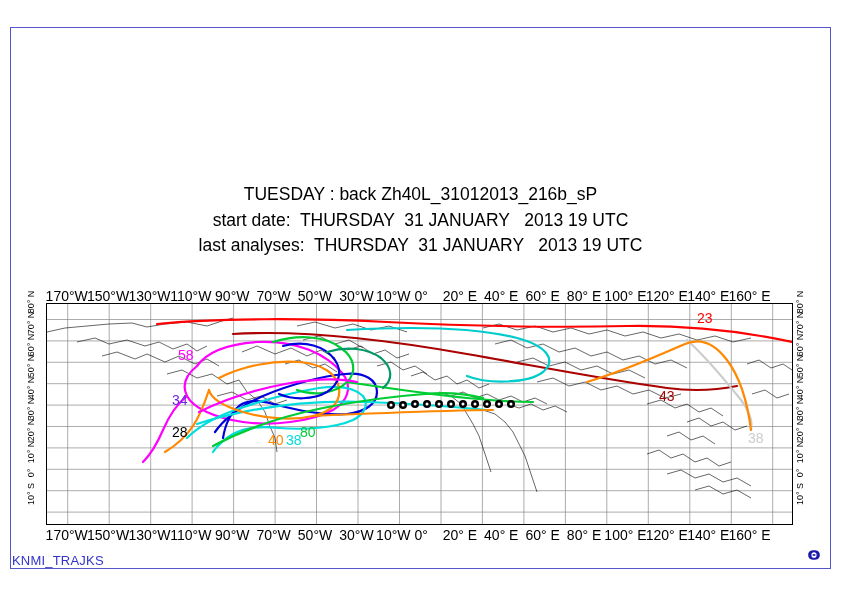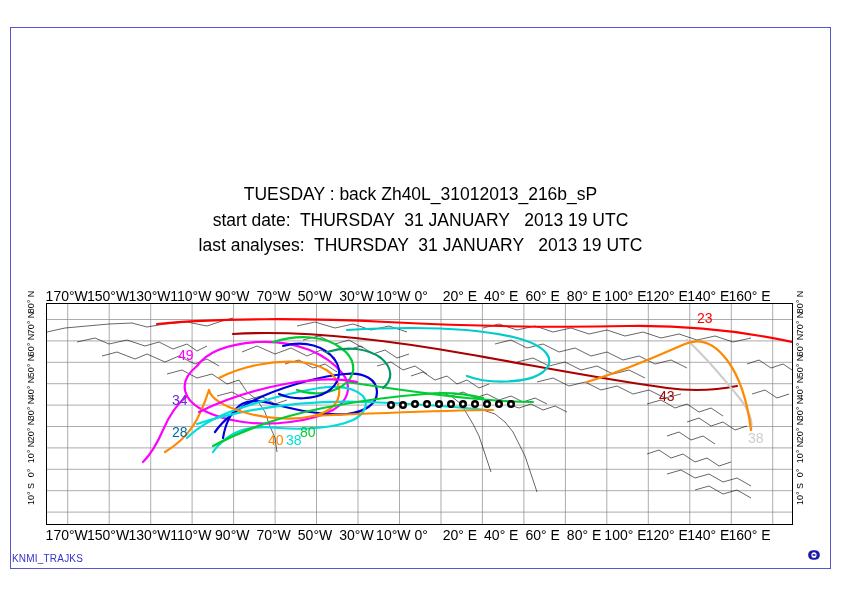--- a/index.html
+++ b/index.html
@@ -10,21 +10,21 @@
   #titleblock div{font-size:17.5px;line-height:25.5px;white-space:pre;}
   #plot{position:absolute;left:46px;top:303px;width:747px;height:222px;border:1px solid #000;box-sizing:border-box;background:#ffffff;overflow:hidden;}
   #plot svg{position:absolute;left:0;top:0;}
   .topaxis,.botaxis{position:absolute;width:747px;height:14px;left:46px;font-size:14px;color:#000;}
   .topaxis{top:288px;} .botaxis{top:527px;}
   .tickx{position:absolute;white-space:nowrap;transform:translateX(-50%);}
   .sideaxis{position:absolute;width:16px;height:222px;top:303px;font-size:9px;color:#000;}
   .sideL{left:26px;} .sideR{left:795px;}
   .ticky{position:absolute;white-space:nowrap;writing-mode:vertical-rl;transform:rotate(180deg) translateY(50%);transform-origin:center;left:0;}
   .trajlabel{position:absolute;font-size:14px;font-weight:400;white-space:nowrap;}
-  #knmi{position:absolute;left:12px;top:553px;font-size:10px;color:#3333cc;letter-spacing:.2px;}
+  #knmi{position:absolute;left:12px;top:553px;font-size:13px;color:#3333cc;letter-spacing:.2px;}
   #eclogo{position:absolute;left:803px;top:548px;width:22px;height:14px;}
 </style>
 </head>
 <body>
 
 <div id="page">
 
   <div id="frame"></div>
 
   <div id="titleblock">
@@ -178,23 +178,23 @@
         <circle cx="416" cy="100" r="1.5"></circle>
           <circle cx="428" cy="100" r="1.5"></circle>
         <circle cx="440" cy="100" r="1.5"></circle>
           <circle cx="452" cy="100" r="1.5"></circle>
         <circle cx="464" cy="100" r="1.5"></circle>
       </g>
     </svg>
   </div>
 
   <div id="labels">
-      <span class="trajlabel" style="color: rgb(255, 0, 255); left: 178px; top: 347px;">49</span>
+      <span class="trajlabel" style="color: rgb(255, 0, 255); left: 178px; top: 347px;">58</span>
       <span class="trajlabel" style="color: #6d28d9; left: 172px; top: 392px;">34</span>
-      <span class="trajlabel" style="color: #0369a1; left: 172px; top: 424px;">28</span>
+      <span class="trajlabel" style="color: #000000; left: 172px; top: 424px;">28</span>
       <span class="trajlabel" style="color: rgb(255, 136, 0); left: 268px; top: 432px;">40</span>
       <span class="trajlabel" style="color: rgb(0, 221, 221); left: 286px; top: 432px;">38</span>
       <span class="trajlabel" style="color: rgb(0, 204, 51); left: 300px; top: 424px;">80</span>
       <span class="trajlabel" style="color: rgb(255, 0, 0); left: 697px; top: 310px;">23</span>
       <span class="trajlabel" style="color: rgb(170, 0, 0); left: 659px; top: 388px;">43</span>
       <span class="trajlabel" style="color: rgb(204, 204, 204); left: 748px; top: 430px;">38</span>
     </div>
 
   <div id="knmi">KNMI_TRAJKS</div>
 

